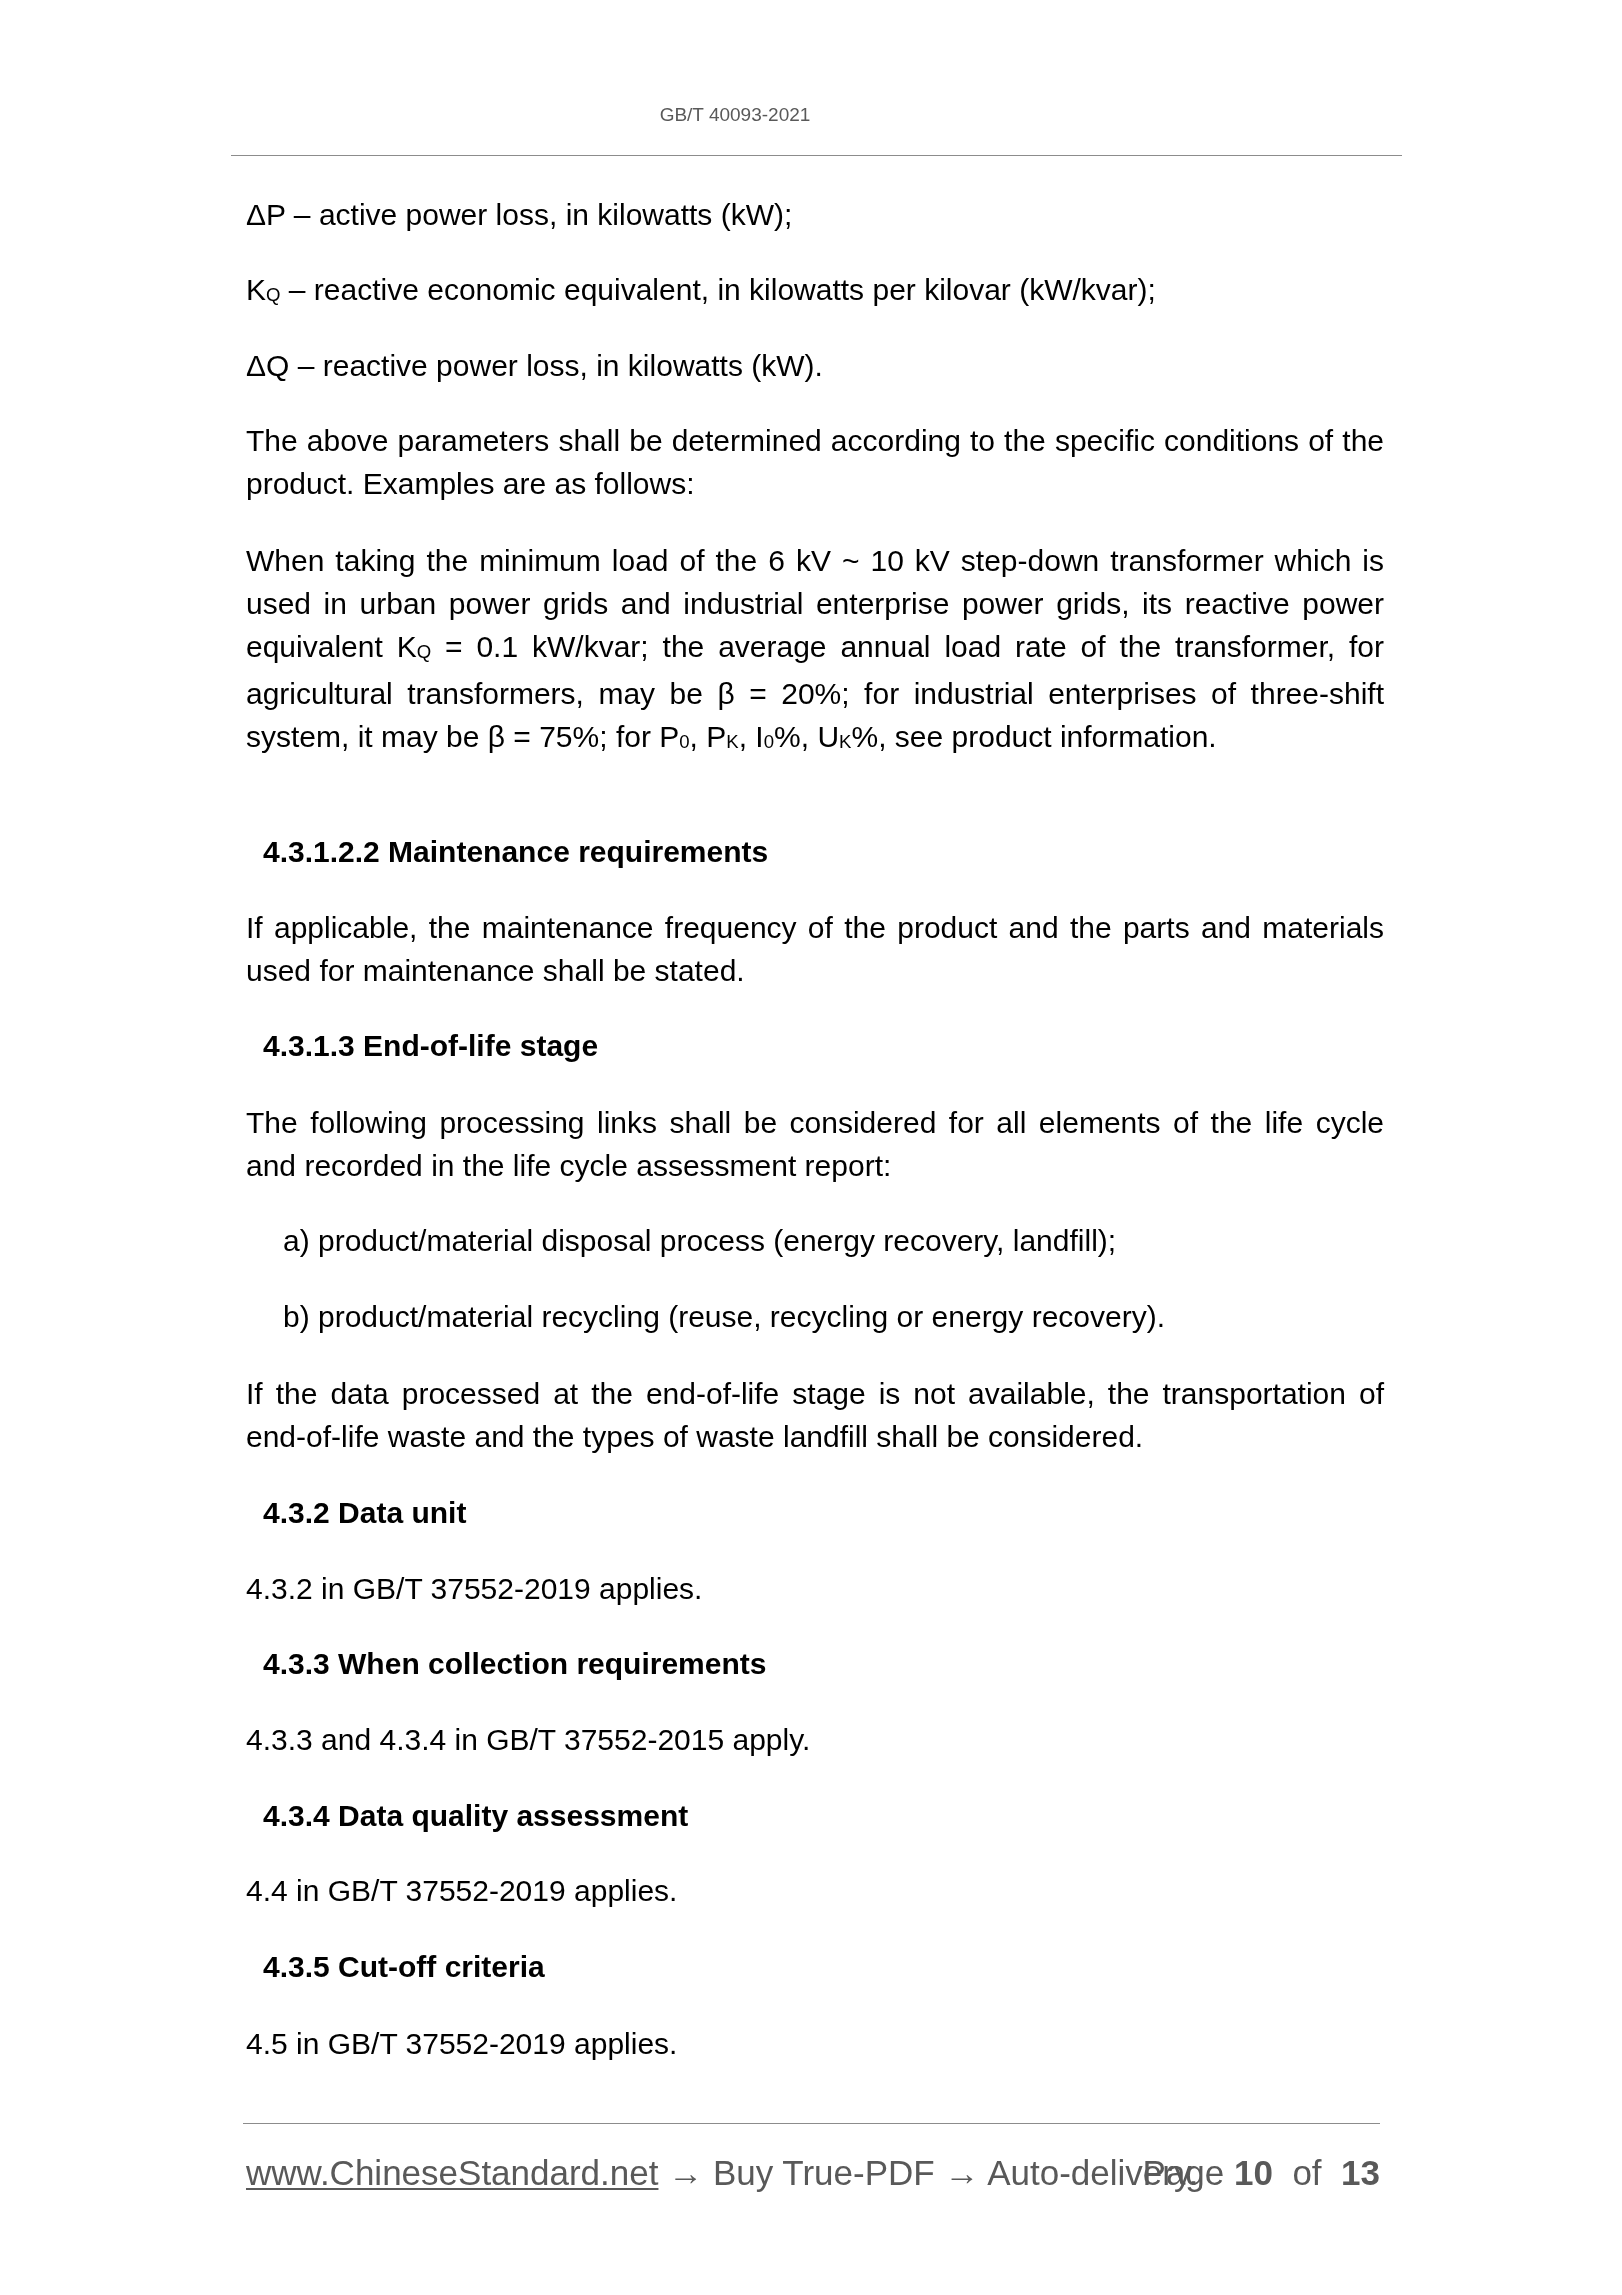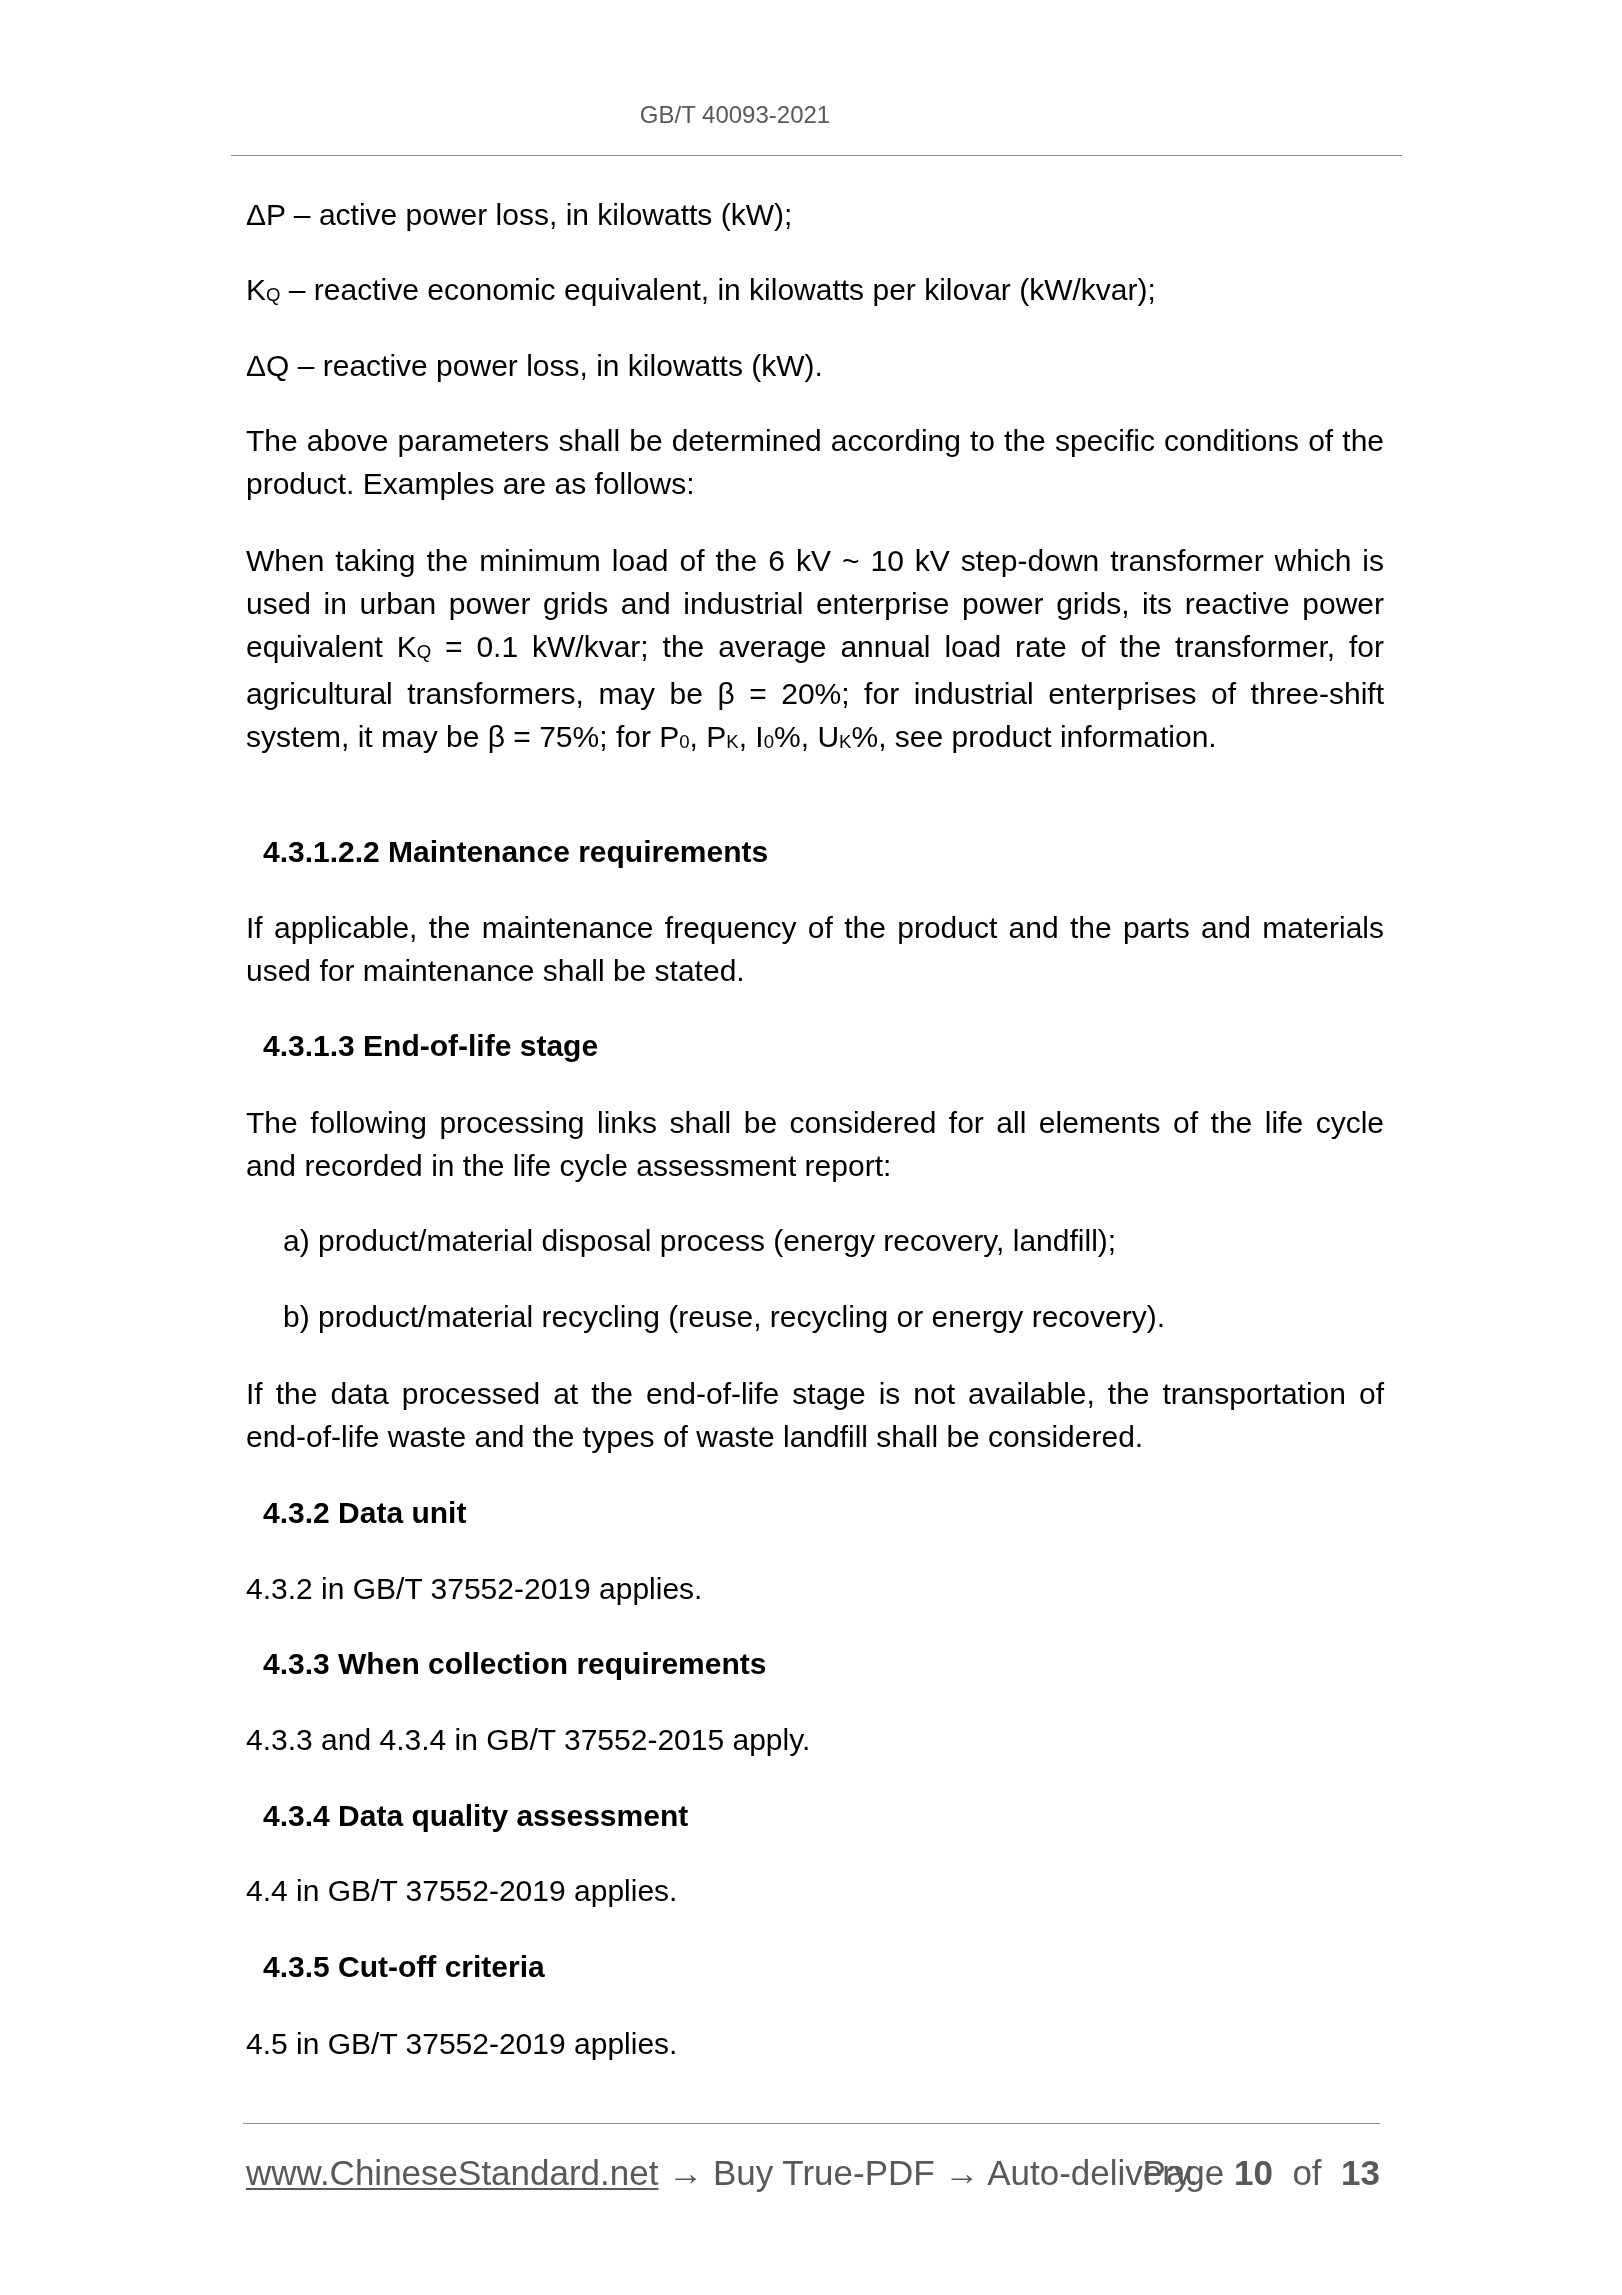--- a/index.html
+++ b/index.html
@@ -14,21 +14,21 @@
       overflow: hidden;
       font-family: "Liberation Sans", sans-serif;
       color: #000000;
     }
     .page-header {
       position: absolute;
       left: 0;
       width: 1470px;
       top: 98px;
       text-align: center;
-      font-size: 24px;
+      font-size: 19px;
       color: #595959;
       line-height: 33px;
     }
     .rule {
       position: absolute;
       height: 0;
       border-top: 1.7px solid #8c8c8c;
     }
     .rule.header-rule { left: 231px; width: 1171px; top: 155px; }
     .rule.footer-rule { left: 243px; width: 1137px; top: 2123px; }

